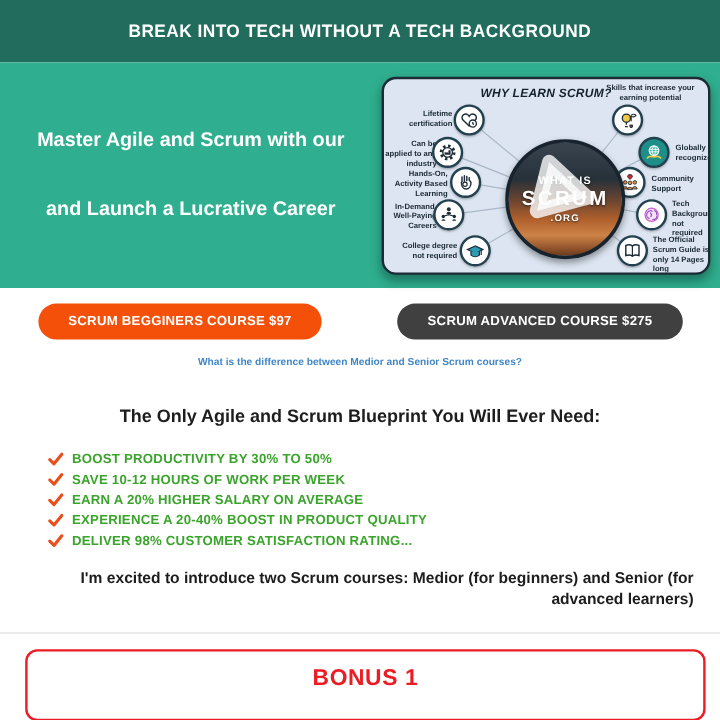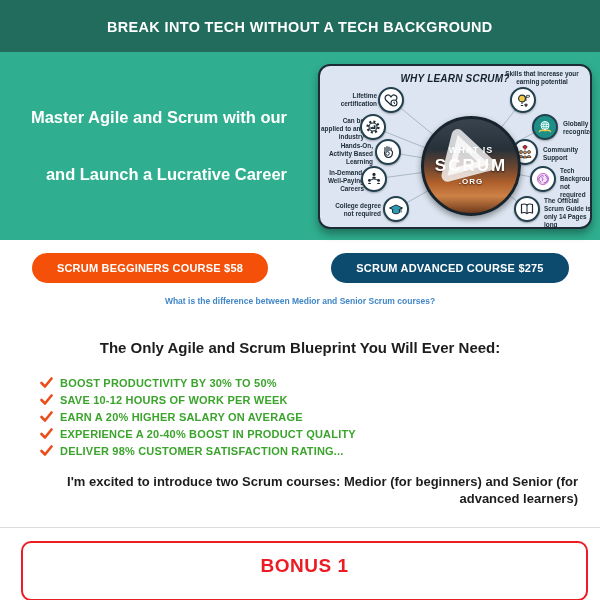--- a/index.html
+++ b/index.html
@@ -6,21 +6,21 @@
   html,body { width:600px; height:600px; overflow:hidden; background:#fff;
     font-family:"Liberation Sans", sans-serif; }
 
   
   .banner { height:52px; background:#216c5c; display:flex; align-items:center; justify-content:center; }
   .banner-text { color:#fff; font-size:15px; font-weight:bold; letter-spacing:.4px; transform:scaleX(.96); }
 
   
   .hero { height:188px; background:#2faf8f; display:flex; align-items:center; }
   .hero-left { flex:0 0 318px; display:flex; justify-content:center; }
-  .hero-headline { color:#fff; font-weight:bold; font-size:16.5px; line-height:1.72; text-align:right; }
+  .hero-headline { color:#fff; font-weight:bold; font-size:16.5px; line-height:1.72; text-align:center; }
 
   
   .hero-right { position:relative; }
   .video-card { position:relative; width:274px; height:165px; background:#dce5f1;
     border:2px solid #1c2b36; border-radius:12px; box-shadow:0 5px 9px rgba(0,0,0,.35); overflow:hidden; }
   .video-title { position:absolute; top:7px; left:0; right:0; text-align:center; font-size:10px;
     font-weight:bold; font-style:italic; color:#14212e; letter-spacing:.2px; }
   .connectors { position:absolute; left:0; top:0; }
   .info-item { position:absolute; font-size:6.4px; font-weight:bold; color:#1b2936; line-height:1.3; }
   .t-right { text-align:right; } .t-left { text-align:left; } .t-center { text-align:center; }
@@ -40,21 +40,21 @@
   .ct-tiny { font-size:8px; letter-spacing:1px; }
   .play-overlay { position:absolute; left:14px; top:8px; transform:rotate(14deg); }
 
   
   .cta-row { display:flex; margin-top:13px; }
   .cta-col { flex:1; display:flex; justify-content:center; }
   .btn { height:30px; border:none; border-radius:15px; color:#fff; font-weight:bold; font-size:11px;
     letter-spacing:.2px; display:flex; align-items:center; cursor:pointer;
     font-family:"Liberation Sans", sans-serif; }
   .btn-beginners { background:#f4500a; padding:0 25px; }
-  .btn-advanced { background:#0c4a6e; padding:0 25px; }
+  .btn-advanced { background:#404040; padding:0 25px; }
   .difference-link { display:block; text-align:center; margin-top:13px; color:#4187c7;
     font-size:8.5px; font-weight:bold; text-decoration:none; }
 
   
   .blueprint-heading { margin-top:33px; text-align:center; font-size:15px; font-weight:bold; color:#1d1d1d; }
   .checklist { margin:20px 0 0 40px; list-style:none; }
   .checklist li { display:flex; align-items:center; gap:7px; margin-bottom:4px;
     font-size:11px; font-weight:bold; color:#3ba42c; letter-spacing:.2px; }
   .check-icon { display:flex; flex:0 0 auto; }
 
@@ -211,21 +211,21 @@
               <polygon points="14,12 52,33 14,54" fill="rgba(255,255,255,0.78)" stroke="rgba(255,255,255,0.78)" stroke-width="12" stroke-linejoin="round"></polygon>
             </svg>
         </div>
       </div>
     </div>
   </div>
 </section>
 
 <div class="cta-row">
   <div class="cta-col">
-    <button class="btn btn-beginners">SCRUM BEGGINERS COURSE $58</button>
+    <button class="btn btn-beginners">SCRUM BEGGINERS COURSE $97</button>
   </div>
   <div class="cta-col">
     <button class="btn btn-advanced">SCRUM ADVANCED COURSE $275</button>
   </div>
 </div>
 
 <a href="#" class="difference-link">What is the difference between Medior and Senior Scrum courses?</a>
 
 <h2 class="blueprint-heading">The Only Agile and Scrum Blueprint You Will Ever Need:</h2>
 

